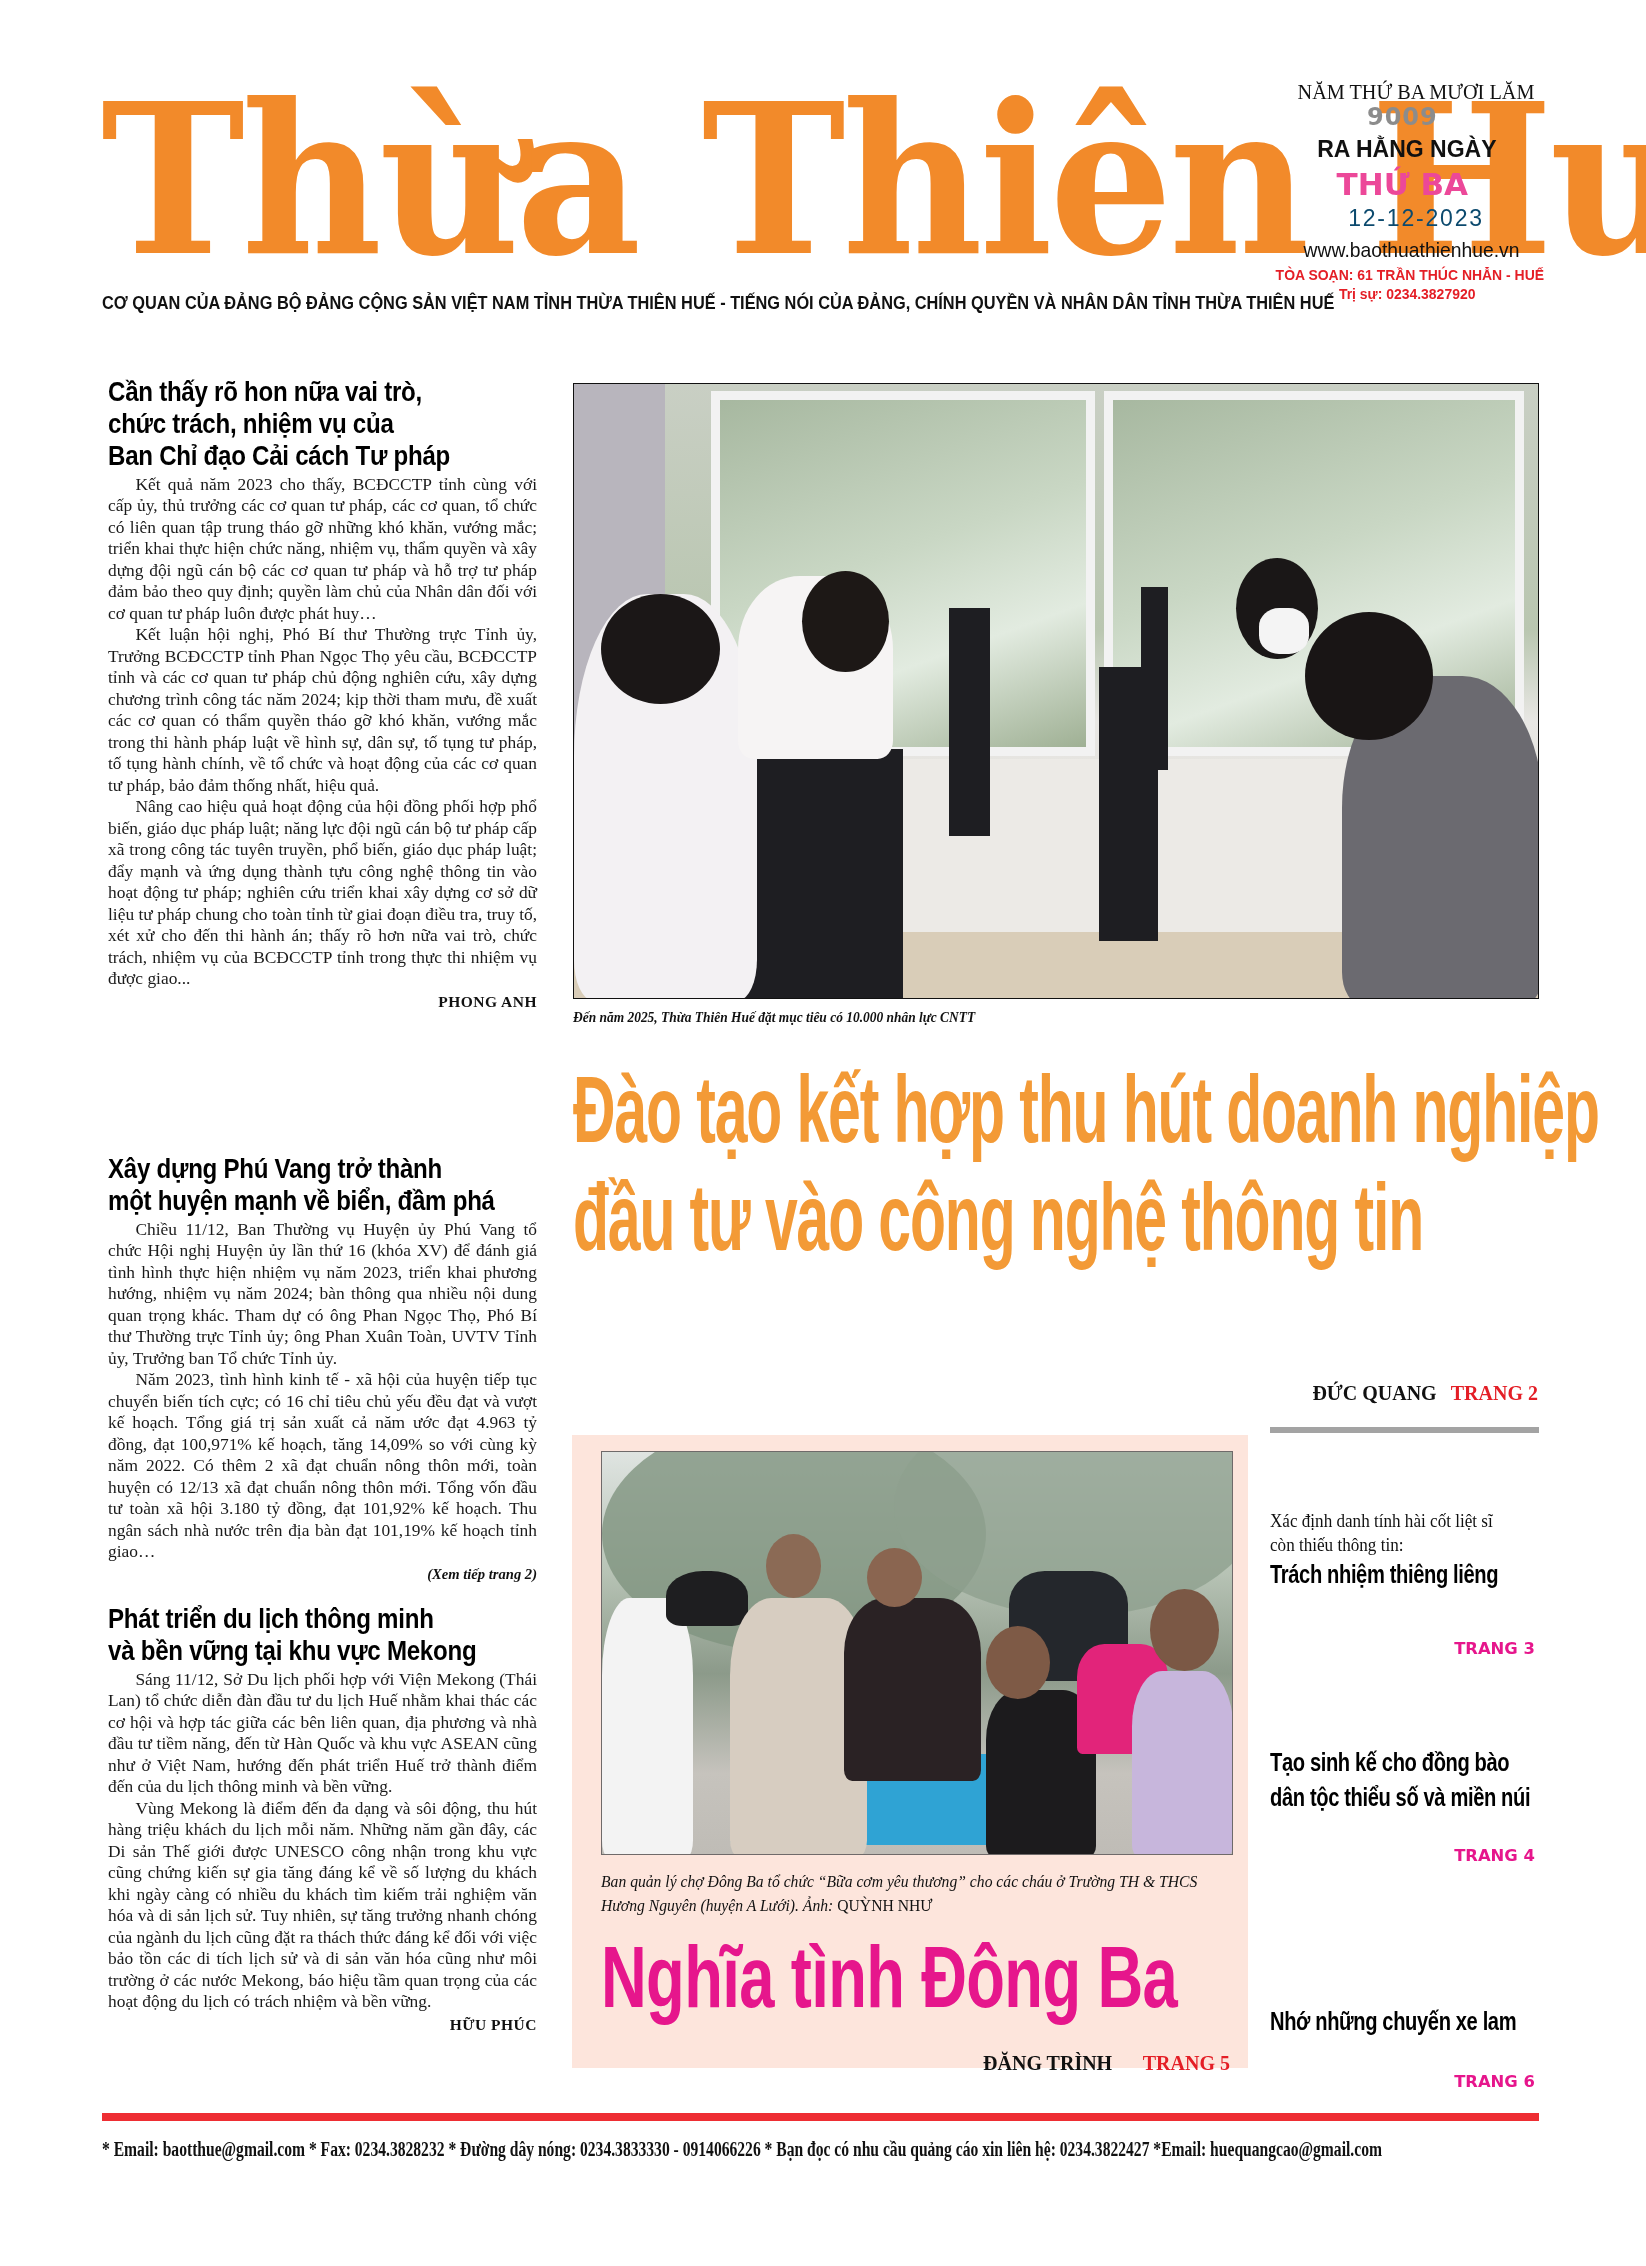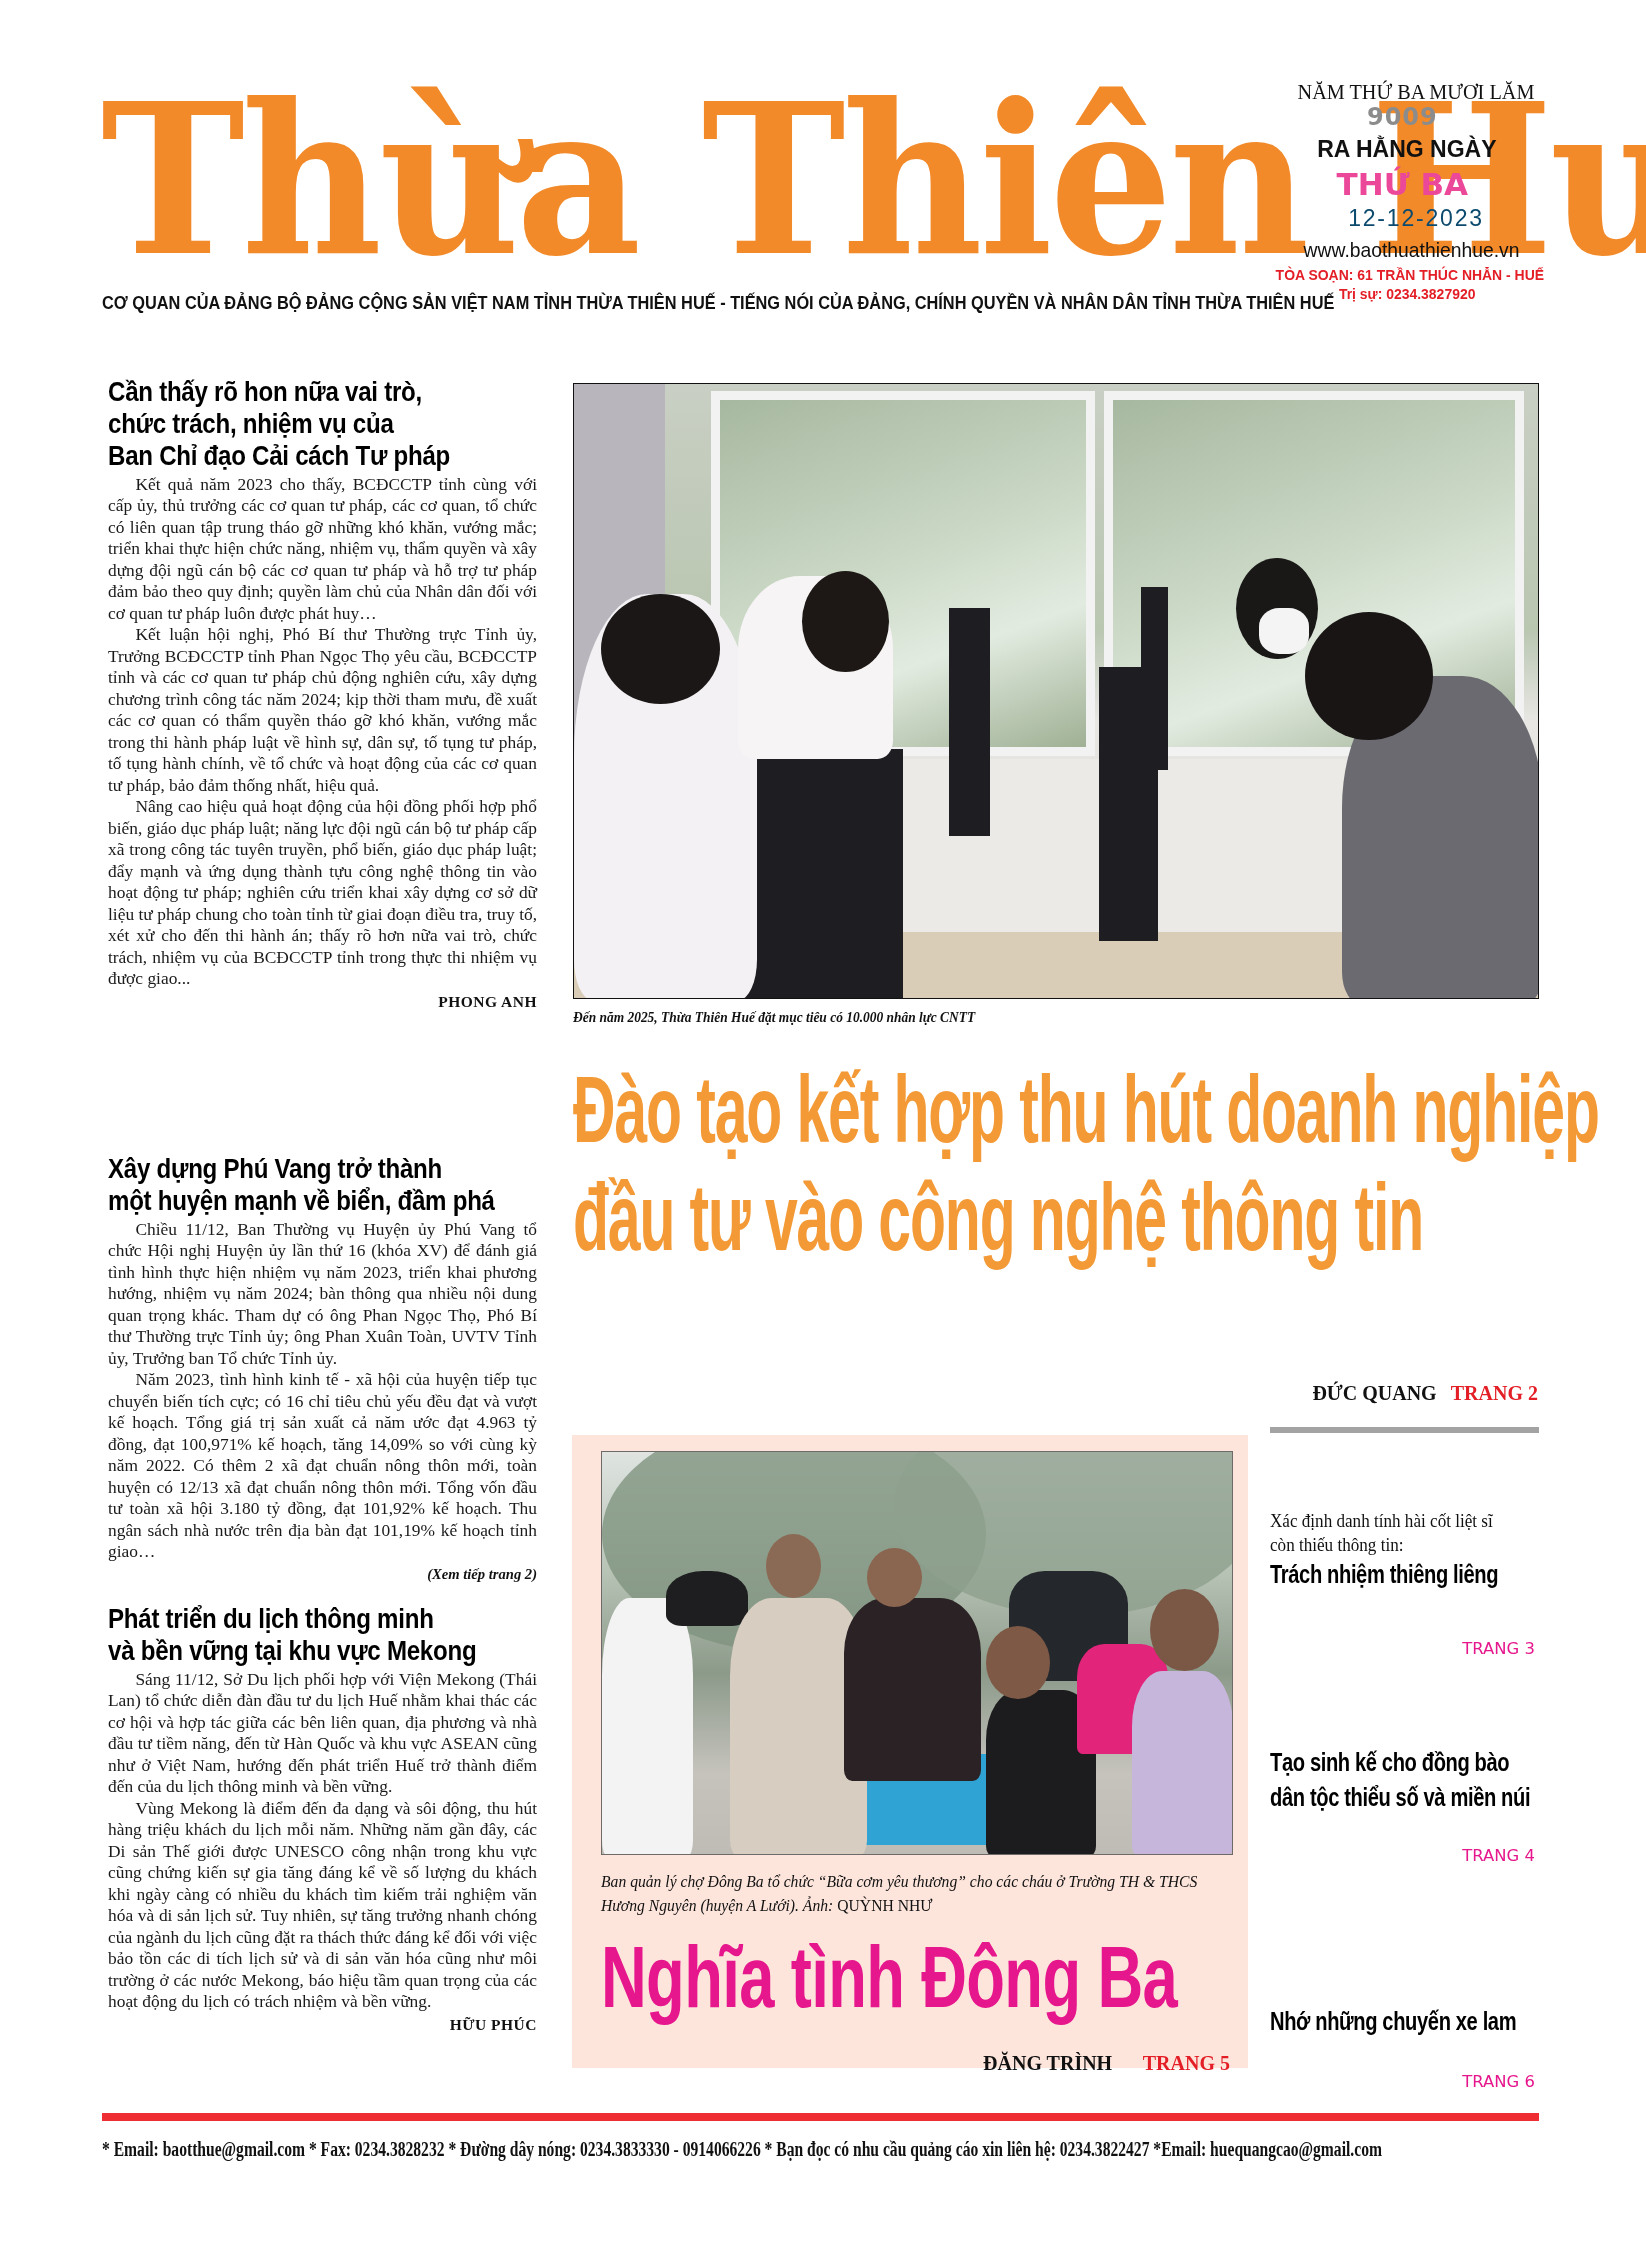--- a/index.html
+++ b/index.html
@@ -80,21 +80,21 @@
     font-family: "Liberation Serif", serif; font-weight: bold; font-size: 20px; white-space: nowrap;
   }
   .headline-credit .author { color: #111; }
   .headline-credit .page { color: #e41e26; margin-left: 9.1px; }
 
   
   .teaser-rule { left: 1270px; top: 1427px; width: 269px; height: 5.5px; background: #a3a3a3; }
   .teaser { left: 1270px; width: 274px; }
   .teaser-kicker { font-family: "Liberation Serif", serif; font-size: 19px; line-height: 24px; color: #111; transform: scaleX(0.9); transform-origin: left top; width: 302px; }
   .teaser-title { font-family: "Liberation Sans", sans-serif; font-weight: bold; font-size: 26.5px; line-height: 35px; color: #000; transform: scaleX(0.76); transform-origin: left top; width: 365px; letter-spacing: -0.5px; }
-  .teaser-page { position: absolute; right: 9.1px; font-family: "DejaVu Sans", sans-serif; font-weight: normal; font-size: 16.4px; color: #e6168c; }
+  .teaser-page { position: absolute; right: 9.1px; font-family: "DejaVu Sans", sans-serif; font-weight: bold; font-size: 16.4px; color: #e6168c; }
 
   
   .pink-box { left: 572px; top: 1435px; width: 676px; height: 633px; background: #fde5dc; }
   .photo-second {
     left: 601px; top: 1451px; width: 621px; height: 585px; 
     border: 1.8px solid #6f6a6a; overflow: hidden;
     background: linear-gradient(180deg, #dfe4e1 0%, #b7c3b5 30%, #8c9a8a 55%, #c6c3bd 80%, #bfbcb6 100%);
   }
   .photo-second .tree { position: absolute; border-radius: 50%; background: #7f9480; opacity: 0.8; }
   .photo-second .fig { position: absolute; border-radius: 30% 30% 6% 6%; }

